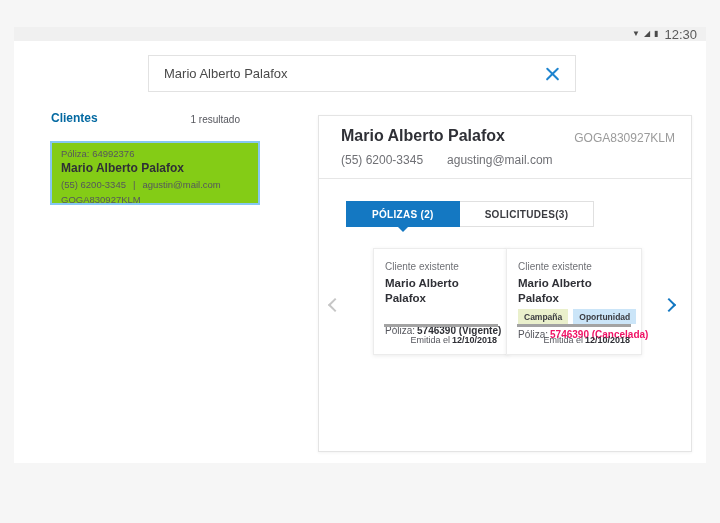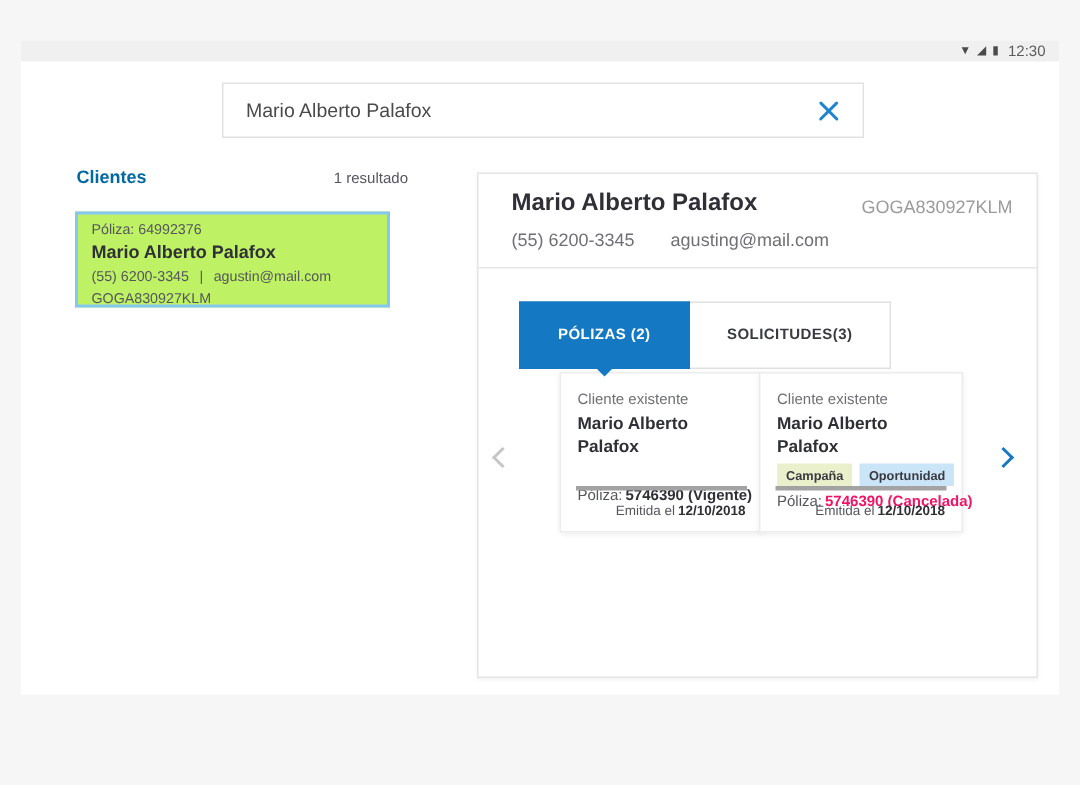--- a/index.html
+++ b/index.html
@@ -16,21 +16,21 @@
     background:#FFFFFF;
   }
   
   .status-bar {
     position:absolute; left:0; top:0; width:100%; height:14px;
     background:#F0F0F0;
     display:flex; justify-content:flex-end; align-items:center;
     gap:4px; padding-right:9px;
   }
   .sb-icon { font-size:8px; color:#4A4A4A; line-height:1; }
-  .sb-time { font-size:10px; color:#5A5A5A; margin-left:2px; }
+  .sb-time { font-size:13px; color:#5A5A5A; margin-left:2px; }
   
   .search-box {
     position:absolute; left:134px; top:28px; width:428px; height:37px;
     background:#fff; border:1px solid #E2E2E2;
     display:flex; align-items:center; padding:0 15px;
   }
   .search-input {
     flex:1; border:none; outline:none; background:transparent;
     font-family:"Liberation Sans", sans-serif;
     font-size:13px; color:#4A4A4A;
@@ -39,24 +39,24 @@
     position:relative; width:15px; height:15px; cursor:pointer; flex:none;
   }
   .clear-btn::before, .clear-btn::after {
     content:""; position:absolute; left:-1px; top:6.5px; width:17px; height:2.2px;
     background:var(--accent-bright,#1E84CF); border-radius:1px;
   }
   .clear-btn::before { transform:rotate(45deg); }
   .clear-btn::after  { transform:rotate(-45deg); }
   
   .results-title { position:absolute; left:37px; top:84px; font-size:12px; font-weight:bold; color:#0369a1; }
-  .results-count { position:absolute; left:164px; top:87px; width:94px; text-align:right; font-size:10px; color:#55565D; }
+  .results-count { position:absolute; left:132px; top:87px; width:94px; text-align:right; font-size:10px; color:#55565D; }
   .result-card {
     position:absolute; left:36px; top:114px; width:210px; height:64px;
-    background:#bef264; border:2px solid var(--highlight-border,#86C7F2);
+    background:#84cc16; border:2px solid var(--highlight-border,#86C7F2);
     padding:5px 9px; cursor:pointer;
   }
   .rc-policy  { font-size:9.5px; color:#55565D; }
   .rc-name    { font-size:12px; font-weight:bold; color:#2F3036; margin-top:2px; }
   .rc-contact { display:flex; gap:7px; font-size:9.5px; color:#55565D; margin-top:4px; }
   .rc-rfc     { font-size:9.5px; color:#55565D; margin-top:4px; }
   
   .detail {
     position:absolute; left:304px; top:88px; width:374px; height:337px;
     background:#fff; border:1px solid #E4E4E4;
@@ -65,21 +65,21 @@
   .detail-header {
     position:relative; height:63px; border-bottom:1px solid #E6E6E6;
     padding:11px 22px 0;
   }
   .dh-name { font-size:16px; font-weight:bold; color:#2F3036; }
   .dh-rfc  { position:absolute; right:16px; top:15px; font-size:12px; color:#9B9B9B; }
   .dh-contact { display:flex; gap:24px; margin-top:8px; font-size:12px; color:#6F7075; }
   
   .tabs { position:absolute; left:27px; top:85px; display:flex; }
   .tab {
-    height:45px; display:flex; align-items:center; justify-content:center;
+    height:26px; display:flex; align-items:center; justify-content:center;
     padding:0 25px; background:#fff; border:1px solid #E0E0E0;
     font-size:10px; font-weight:bold; letter-spacing:0.3px; color:#3A3B40;
     cursor:pointer; white-space:nowrap;
   }
   .tab + .tab { margin-left:-1px; }
   .tab.active {
     background:var(--accent,#1478C2); border-color:var(--accent,#1478C2);
     color:#fff; position:relative; min-width:102px; z-index:1;
   }
   .tab.active::after {

